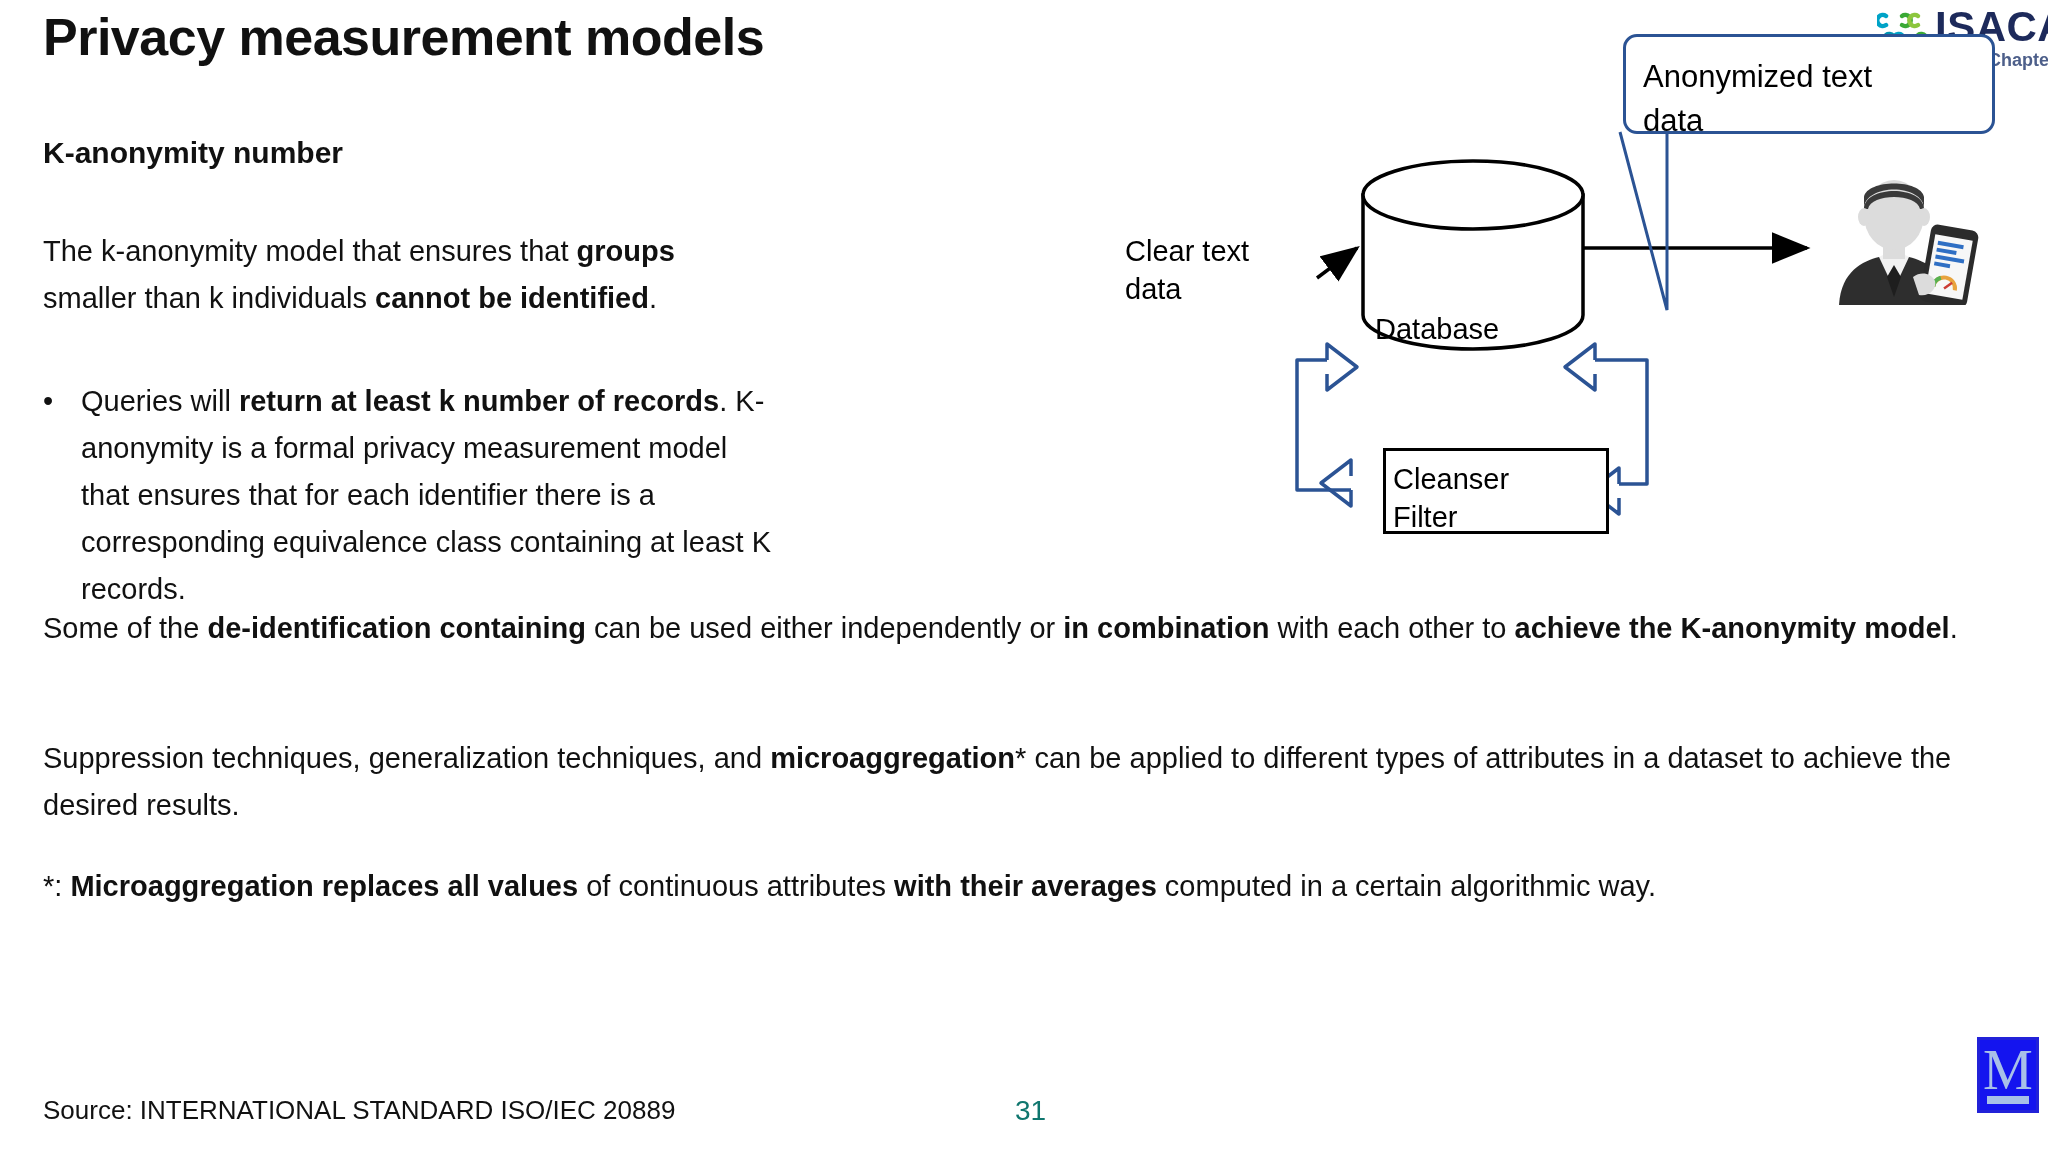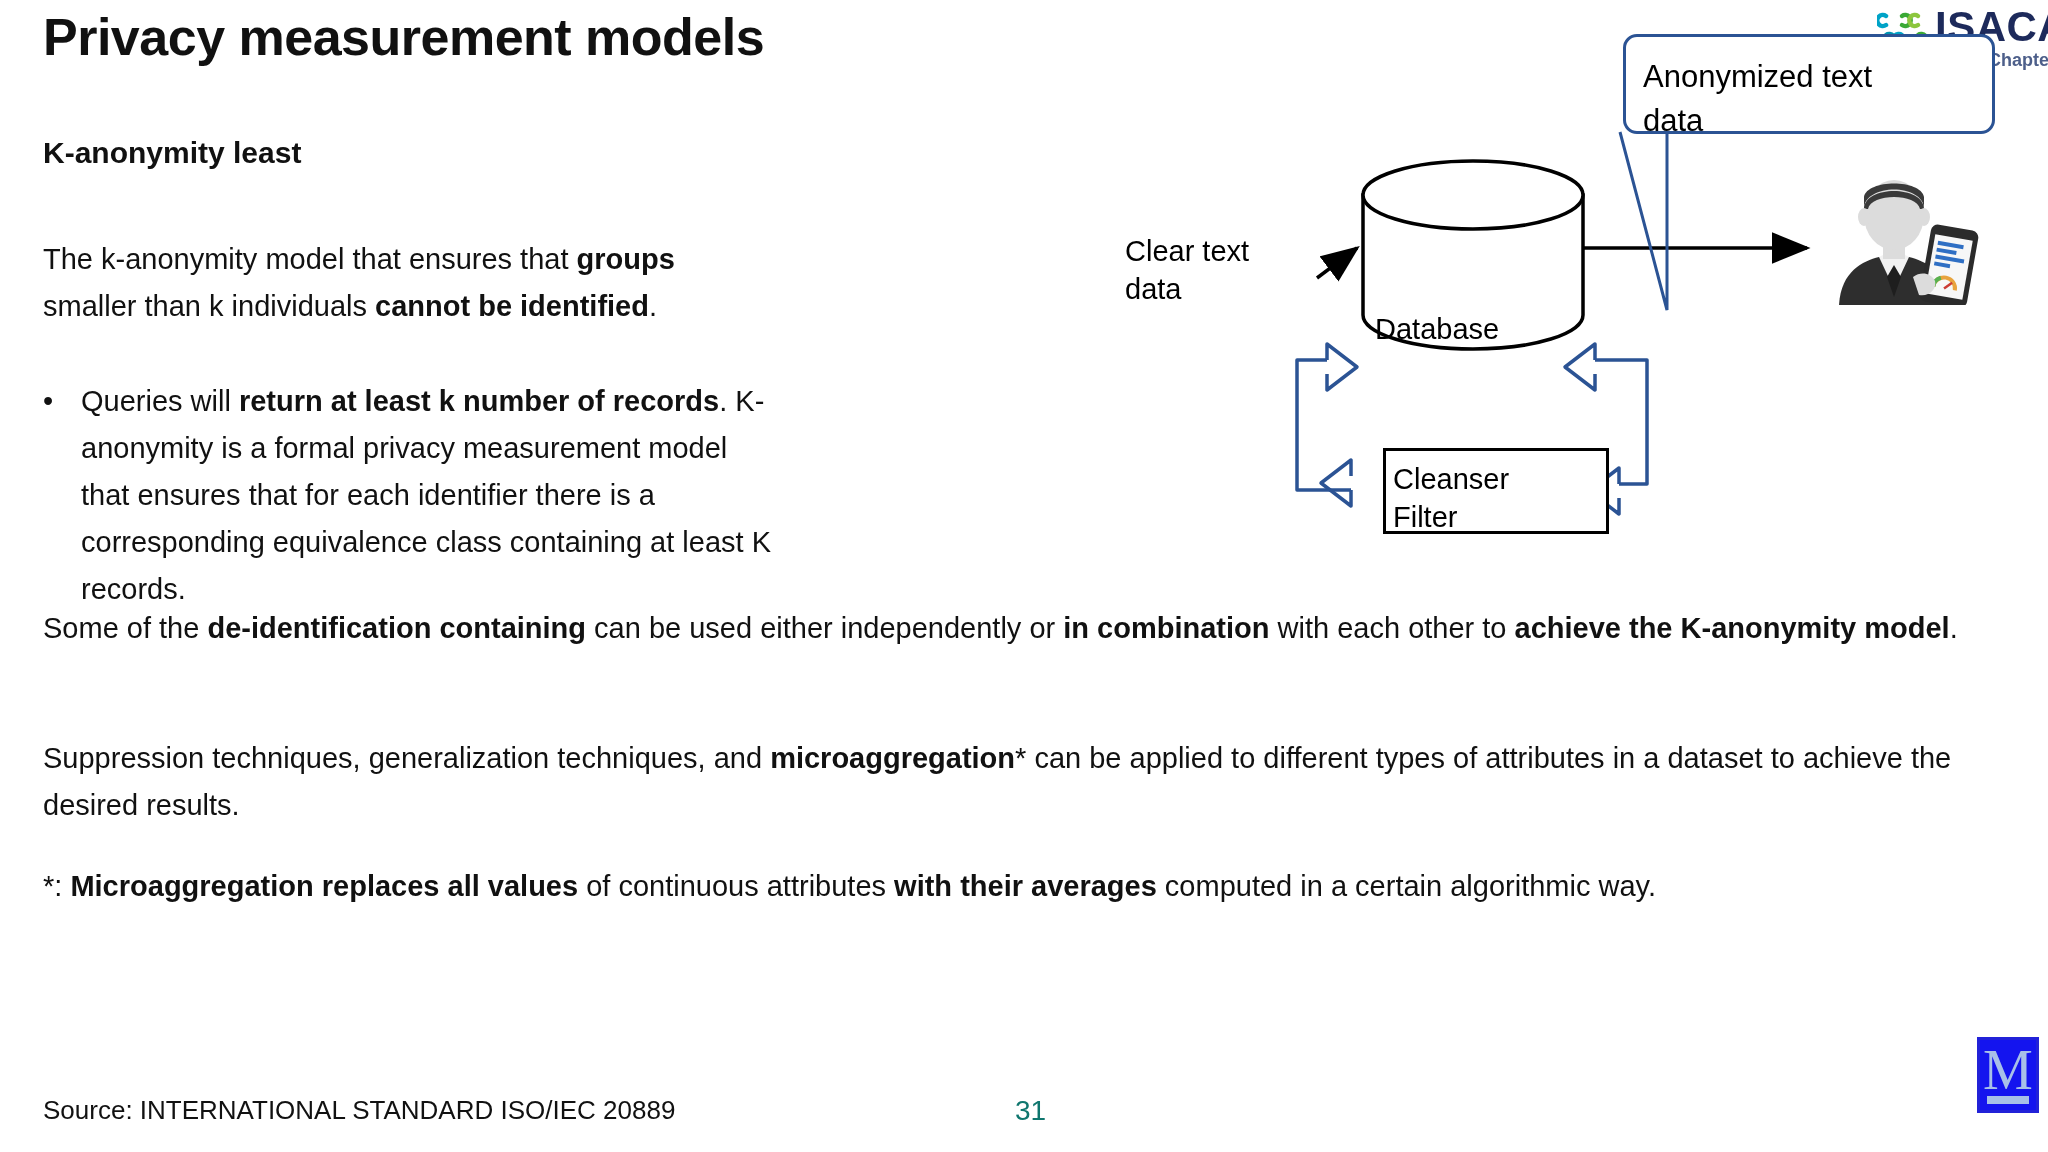--- a/index.html
+++ b/index.html
@@ -40,21 +40,21 @@
     top: 136px;
     font-size: 30px;
     font-weight: bold;
     color: #111111;
     white-space: nowrap;
   }
 
   #para-intro {
     position: absolute;
     left: 28px;
-    top: 236px;
+    top: 228px;
     width: 700px;
     font-size: 29px;
     line-height: 47px;
     color: #111111;
   }
 
   #bullet-list {
     position: absolute;
     left: 28px;
     top: 378px;
@@ -228,21 +228,21 @@
     height: 140px;
   }
 </style>
 </head>
 <body>
 
 <div id="slide">
 
   <div id="slide-title">Privacy measurement models</div>
 
-  <div id="subhead">K-anonymity least</div>
+  <div id="subhead">K-anonymity number</div>
 
   <div id="para-intro">The k-anonymity model that ensures that <b>groups</b> smaller than k individuals <b>cannot be identified</b>.</div>
 
   <div id="bullet-list">
     <div class="bullet-row">
       <span class="bullet-dot">•</span>
       <span class="bullet-text">Queries will <b>return at least k number of records</b>. K-anonymity is a formal privacy measurement model that ensures that for each identifier there is a corresponding equivalence class containing at least K records.</span>
     </div>
   </div>
 

